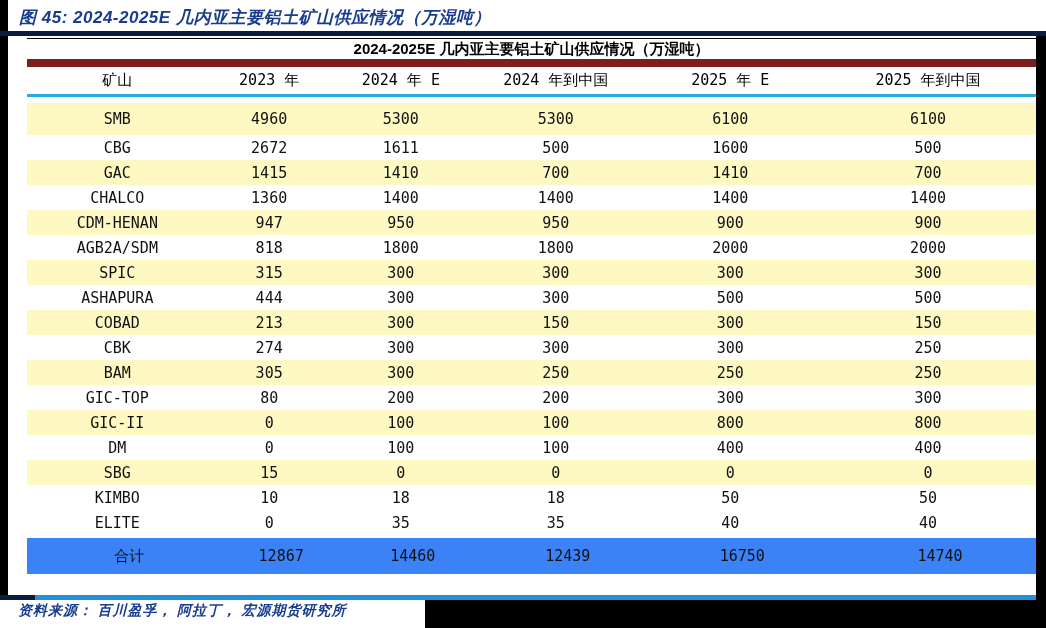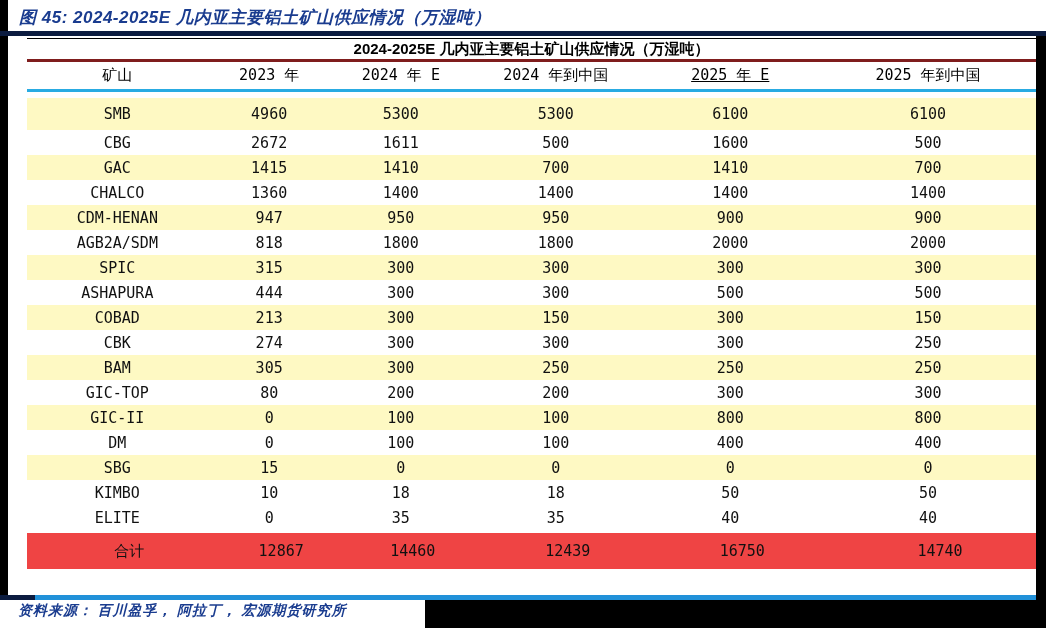--- a/index.html
+++ b/index.html
@@ -25,37 +25,37 @@
   }
   .top-rule{position:absolute;left:0;top:31px;width:1046px;height:5px;}
 
   
   .table-wrap{position:absolute;left:27px;top:38px;width:1009px;}
   table{border-collapse:collapse;width:1009px;table-layout:fixed;}
   th,td{padding:0;margin:0;}
   .table-title-row th{
     height:20px;
     border-top:1.5px solid #000;
-    border-bottom:3px solid #7f1d1d;
+    border-bottom:8px solid #7f1d1d;
     font-family:"Liberation Sans",sans-serif;
     font-size:15px;font-weight:bold;color:#000;
     text-align:center;vertical-align:middle;
   }
   .col-header-row th{
     height:27px;
     font-weight:normal;font-size:15px;color:#000;
     text-align:center;vertical-align:middle;
   }
   tbody td{
     height:25px;text-align:center;vertical-align:middle;
     font-size:15px;color:#111;
   }
   tr.gray td{background:#fef9c3;}
   tr.first-data td{height:32px;}
-  tr.total-row td{height:36px;background:#ef4444;padding-left:24px;}
+  tr.total-row td{height:36px;background:#3b82f6;padding-left:24px;}
   tr.spacer td{height:6px;background:#fff;}
   tr.spacer-sm td{height:3px;background:#fff;}
 
   
   .bottom-rule{position:absolute;left:0;top:595px;width:1036px;height:5px;}
   .source-line{
     position:absolute;left:18px;top:602px;width:410px;
     font-family:"Liberation Serif",serif;
     font-style:italic;font-weight:bold;
     font-size:14px;letter-spacing:1px;
@@ -85,21 +85,21 @@
         </colgroup>
       <thead>
         <tr class="table-title-row">
           <th colspan="6">2024-2025E 几内亚主要铝土矿山供应情况（万湿吨）</th>
         </tr>
         <tr class="col-header-row" id="col-header-row" style="border-bottom: 3px solid rgb(41, 171, 226);">
             <th style="border-bottom: 3px solid rgb(41, 171, 226);">矿山</th>
             <th style="border-bottom: 3px solid rgb(41, 171, 226);">2023 年</th>
             <th style="border-bottom: 3px solid rgb(41, 171, 226);">2024 年 E</th>
             <th style="border-bottom: 3px solid rgb(41, 171, 226);">2024 年到中国</th>
-            <th style="border-bottom: 3px solid rgb(41, 171, 226); text-decoration: underline;">2025 年 E</th>
+            <th style="border-bottom: 3px solid rgb(41, 171, 226);">2025 年 E</th>
             <th style="border-bottom: 3px solid rgb(41, 171, 226);">2025 年到中国</th>
           </tr>
       </thead>
       <tbody id="table-body">
           <tr class="spacer">
             <td colspan="6"></td>
           </tr>
           <tr class="gray first-data">
             <td>SMB</td>
             <td>4960</td>

